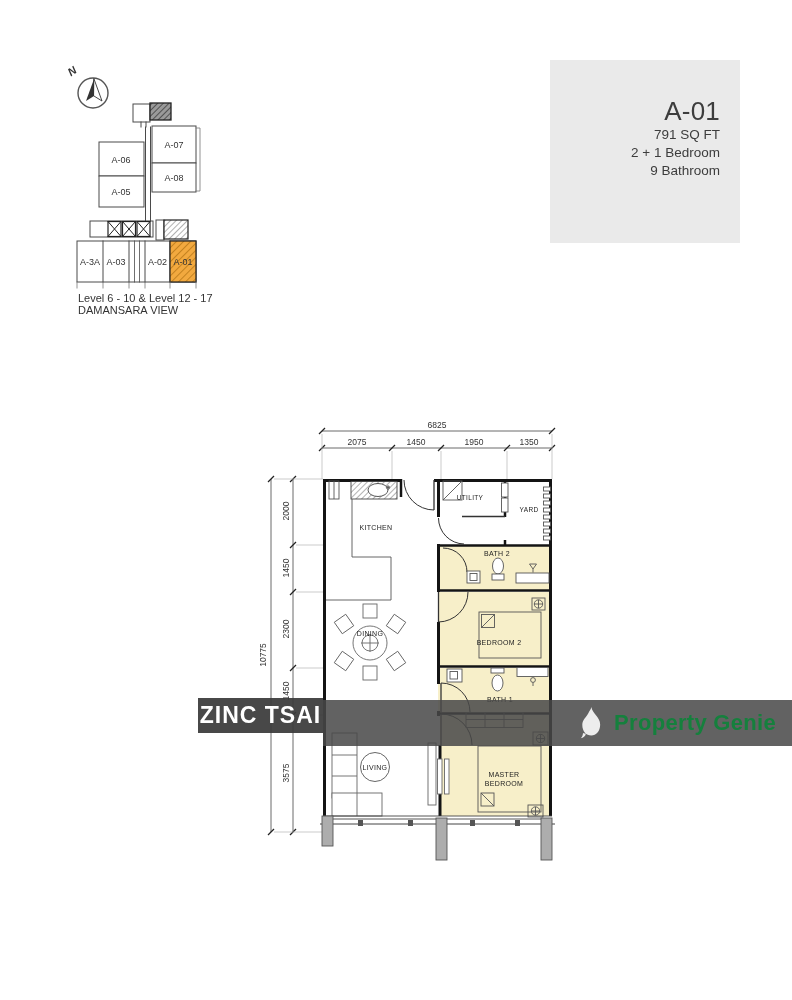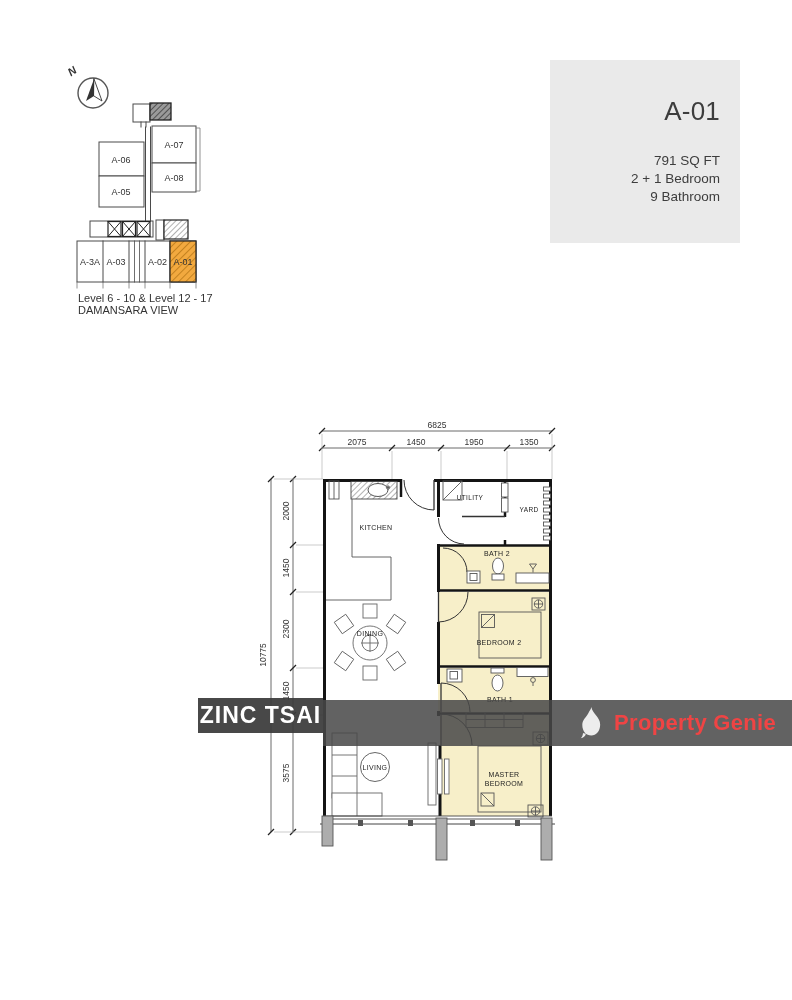--- a/index.html
+++ b/index.html
@@ -5,30 +5,30 @@
   html,body{margin:0;padding:0;background:#fff;}
   .canvas{position:relative;width:792px;height:1000px;background:#ffffff;overflow:hidden;
           font-family:"Liberation Sans",sans-serif;}
   svg text{font-family:"Liberation Sans",sans-serif;}
 
   
   .info-card{position:absolute;left:550px;top:60px;width:190px;height:183px;
              background:#eaeaea;color:#3d3d3d;text-align:right;
              padding:36px 20px 0 0;box-sizing:border-box;}
   .info-card .unit,.info-card .suite{font-size:26px;line-height:30px;letter-spacing:0.2px;}
-  .info-card .specs{margin-top:26px;font-size:13.5px;line-height:18px;}
+  .info-card .specs{font-size:13.5px;line-height:18px;}
 
   
   .wm-left{position:absolute;left:198px;top:698px;width:125px;height:35px;
            background:rgba(58,58,58,0.93);color:#fff;display:flex;align-items:center;
            justify-content:center;font-size:23px;font-weight:700;letter-spacing:1px;z-index:5;}
   .wm-right{position:absolute;left:323px;top:700px;width:469px;height:46px;
             background:rgba(72,72,72,0.86);display:flex;align-items:center;
             justify-content:flex-end;padding-right:16px;box-sizing:border-box;gap:12px;z-index:5;}
-  .wm-right .brand-text{color:#ef4444;font-size:22px;font-weight:700;letter-spacing:0.3px;}
+  .wm-right .brand-text{color:#15803d;font-size:22px;font-weight:700;letter-spacing:0.3px;}
 </style>
 </head>
 <body>
 
 <div class="canvas">
 
 <svg width="792" height="1000" viewBox="0 0 792 1000" style="position:absolute;left:0;top:0;">
   <defs>
     <pattern id="hatchLight" width="4" height="4" patternUnits="userSpaceOnUse" patternTransform="rotate(45)">
       <rect width="4" height="4" fill="#ffffff"></rect>

